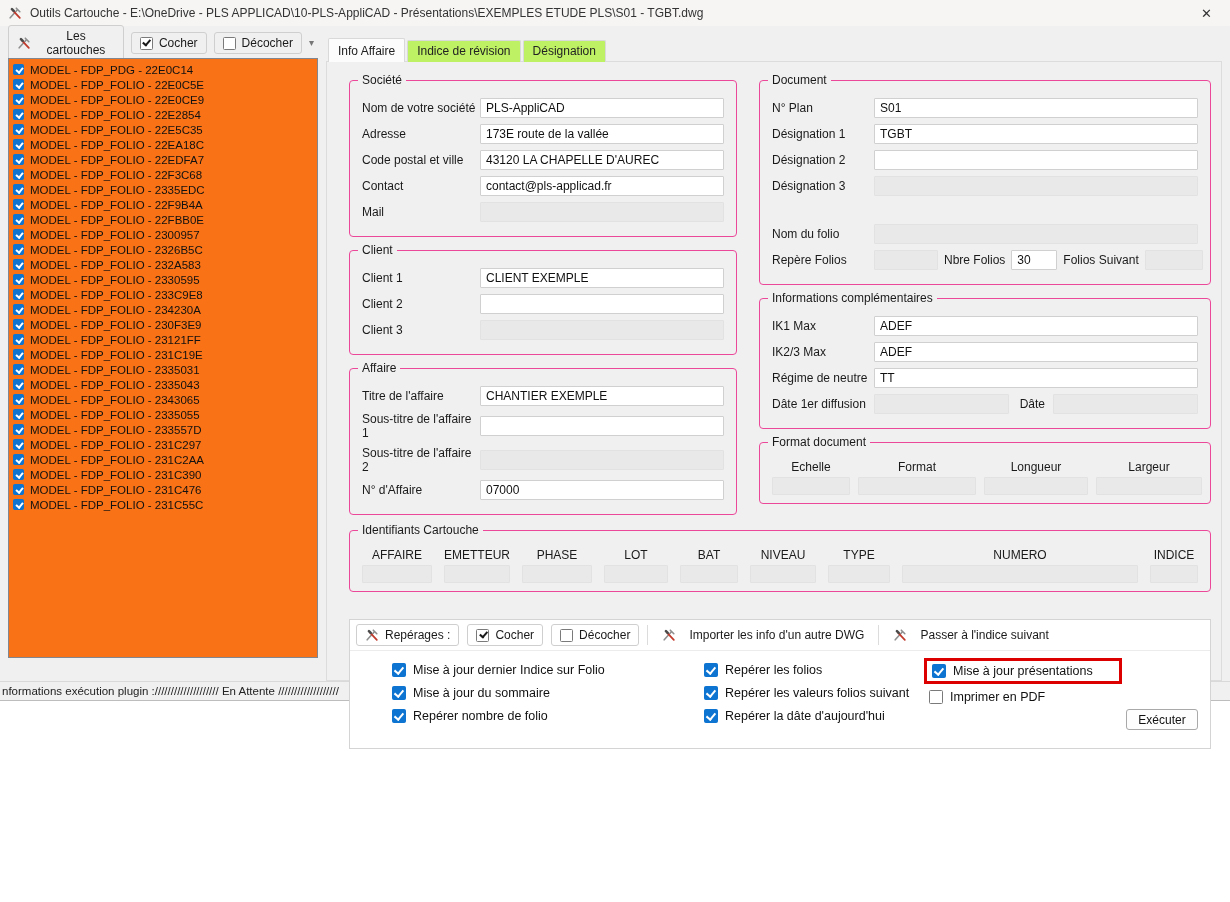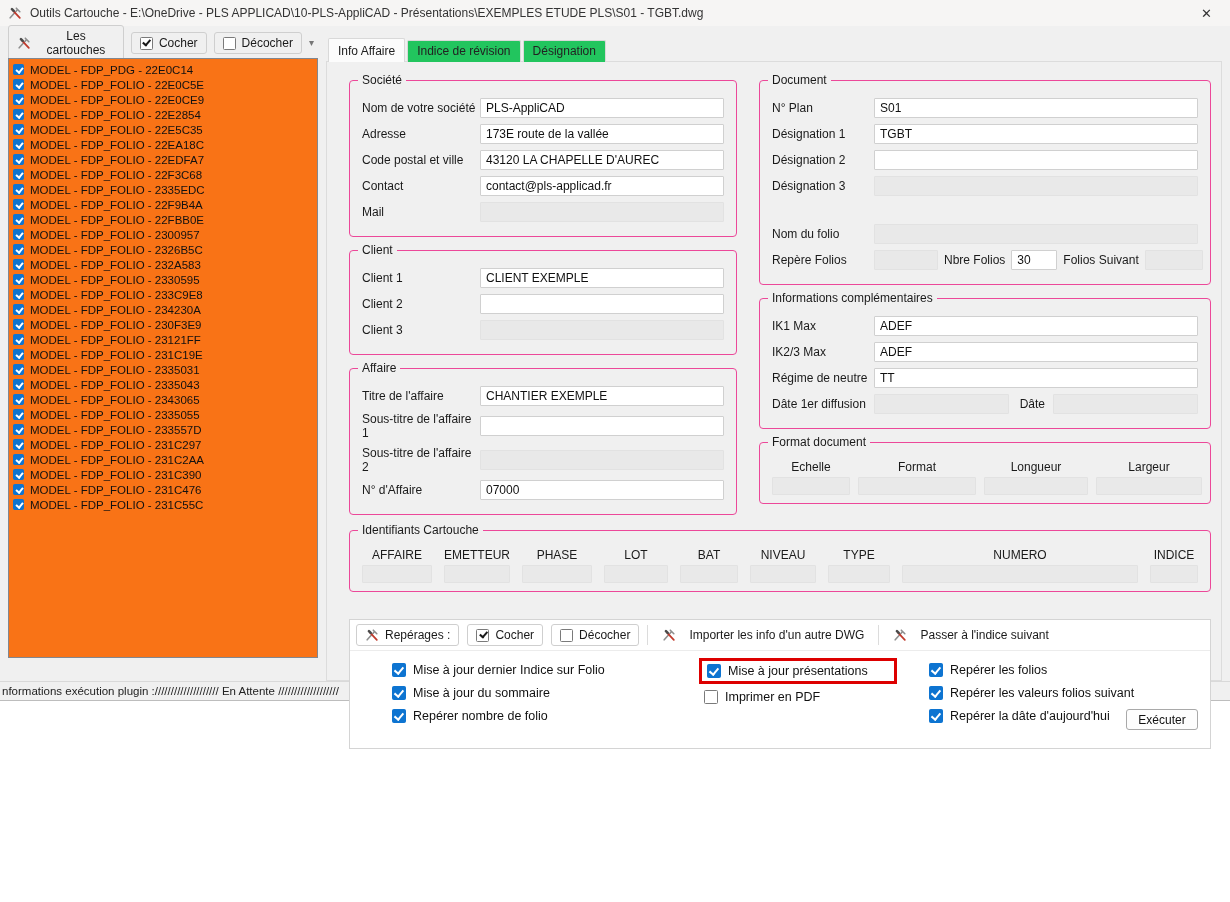--- a/index.html
+++ b/index.html
@@ -27,21 +27,21 @@
   
   .cb { width:13px; height:13px; border:1px solid #7a7a7a; background:#fff; display:inline-block; position:relative; flex:none; border-radius:1.5px; }
   .cb.sm { width:11px; height:11px; }
   .cb.blue { background:var(--accent,#0d74d1); border-color:var(--accent,#0d74d1); }
   .cb.checked::after { content:""; position:absolute; left:29%; top:6%; width:30%; height:58%; border:solid #fff; border-width:0 2px 2px 0; transform:rotate(40deg); }
   .cb.plain.checked::after { border-color:#1a1a1a; }
 
   
   .right-col { flex:1; display:flex; flex-direction:column; min-width:0; }
   .tabstrip { display:flex; margin-top:12px; padding-left:2px; position:relative; z-index:2; }
-  .tab { font-size:12px; padding:3px 9px 4px; background:#22c55e; border:1px solid #d9d9d9; border-bottom:none; margin-right:2px; color:#222; border-radius:2px 2px 0 0; cursor:default; }
+  .tab { font-size:12px; padding:3px 9px 4px; background:#bef264; border:1px solid #d9d9d9; border-bottom:none; margin-right:2px; color:#222; border-radius:2px 2px 0 0; cursor:default; }
   .tab.active { background:#fcfcfc; padding-top:5px; margin-top:-2px; }
   .tabpage { flex:1; border:1px solid #dcdcdc; background:#f0f0f0; margin-top:-1px; padding:18px 10px 10px 22px; display:flex; flex-direction:column; min-height:0; }
 
   .groups-row { display:flex; gap:22px; }
   .gcol-left { width:388px; flex:none; }
   .gcol-right { flex:1; min-width:0; }
 
   .groupbox { position:relative; border:1px solid #ec4899; border-radius:4px; padding:17px 12px 8px; margin-bottom:13px; }
   .gb-title { position:absolute; top:-8px; left:8px; background:#f0f0f0; padding:0 4px; font-size:12px; color:#1a1a1a; }
 
@@ -503,41 +503,41 @@
                   <label class="opt">
                     <span class="cb blue checked"></span>
                     <span>Mise à jour du sommaire</span>
                   </label>
                   <label class="opt">
                     <span class="cb blue checked"></span>
                     <span>Repérer nombre de folio</span>
                   </label>
                 </div>
               <div class="opt-col">
+                  <label class="opt">
+                    <span class="cb blue checked"></span>
+                    <span>Repérer les folios</span>
+                  </label>
+                  <label class="opt">
+                    <span class="cb blue checked"></span>
+                    <span>Repérer les valeurs folios suivant</span>
+                  </label>
+                  <label class="opt">
+                    <span class="cb blue checked"></span>
+                    <span>Repérer la dâte d'aujourd'hui</span>
+                  </label>
+                </div>
+              <div class="opt-col">
                   <label class="opt hl">
                     <span class="cb blue checked"></span>
                     <span>Mise à jour présentations</span>
                   </label>
                   <label class="opt">
                     <span class="cb"></span>
                     <span>Imprimer en PDF</span>
-                  </label>
-                </div>
-              <div class="opt-col">
-                  <label class="opt">
-                    <span class="cb blue checked"></span>
-                    <span>Repérer les folios</span>
-                  </label>
-                  <label class="opt">
-                    <span class="cb blue checked"></span>
-                    <span>Repérer les valeurs folios suivant</span>
-                  </label>
-                  <label class="opt">
-                    <span class="cb blue checked"></span>
-                    <span>Repérer la dâte d'aujourd'hui</span>
                   </label>
                 </div>
             </div>
             <button class="exec-btn">Exécuter</button>
           </div>
         </div>
       </div>
     </div>
 
     <div class="statusbar">

